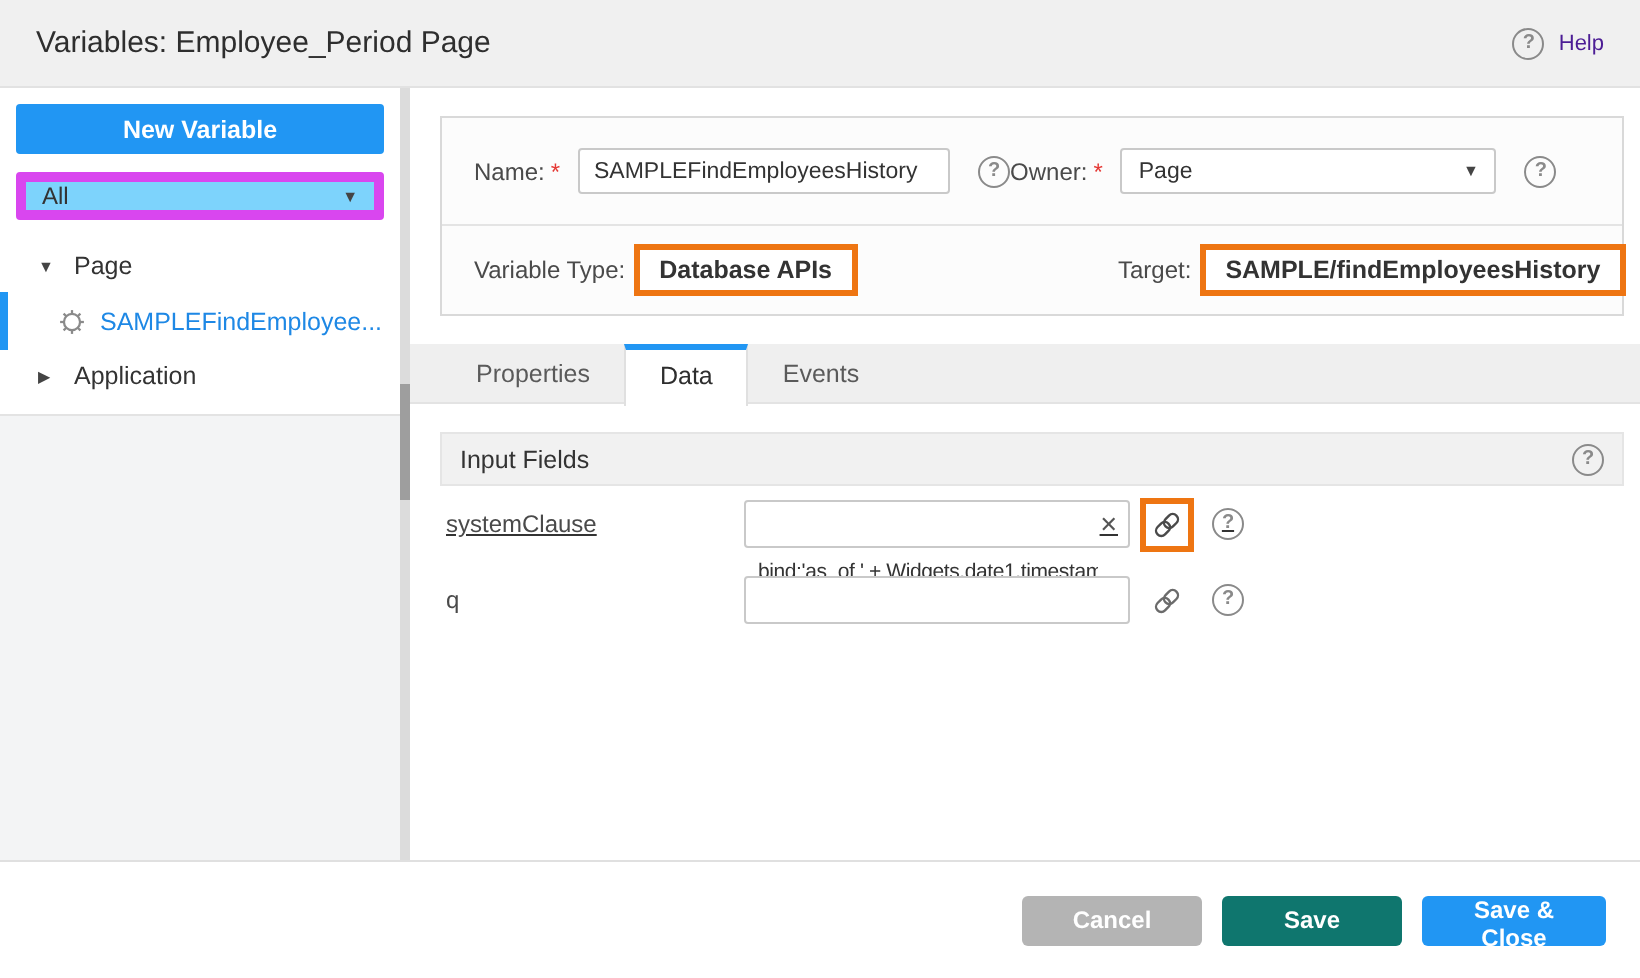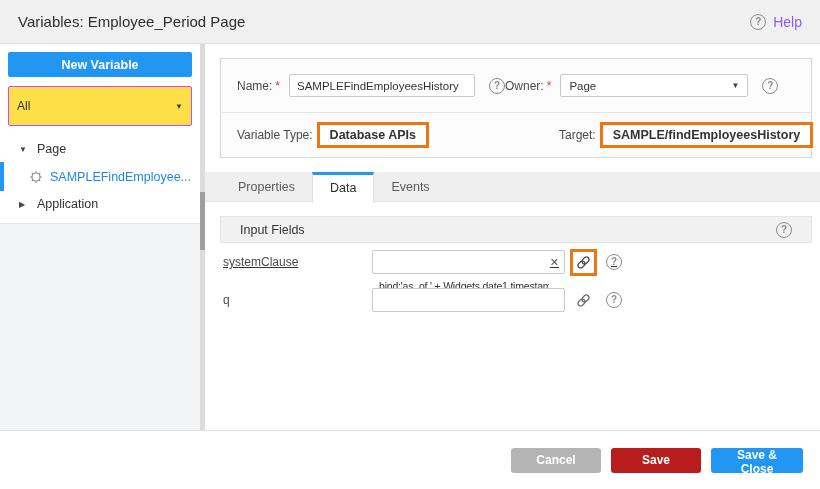--- a/index.html
+++ b/index.html
@@ -9,43 +9,43 @@
     font-family:"Liberation Sans", sans-serif; background:#fff; color:#333;
   }
   
   .header {
     position:absolute; top:0; left:0; right:0; height:44px;
     background:#f0f0f0; border-bottom:1px solid #e2e2e2;
     display:flex; align-items:center; justify-content:space-between; padding:0 18px;
   }
   .header-title { font-size:15px; color:#2e2e2e; }
   .help-wrap { display:flex; align-items:center; gap:7px; cursor:pointer; }
-  .help-label { font-size:14px; color:#8b5cf6; }
+  .help-label { font-size:11px; color:#4c1d95; }
   .qicon {
     width:16px; height:16px; border:1.4px solid #8a8a8a; border-radius:50%;
     color:#8a8a8a; font-size:10px; line-height:13px; text-align:center;
     display:inline-block; flex:0 0 auto; font-weight:bold;
   }
   
   .body { position:absolute; top:44px; left:0; right:0; bottom:59px; display:flex;justify-content:flex-end; }
   .sidebar { width:200px; position:relative; background:#fff; display:flex; flex-direction:column; }
   .v-divider { width:5px; background:#dcdcdc; position:relative; }
   .v-scroll-thumb { position:absolute; left:0; top:148px; width:5px; height:58px; background:#9e9e9e; }
   .main { flex:1; position:relative; background:#fff; }
 
   
   .btn-new {
     margin:8px 8px 0 8px; height:25px; background:#2196f3; color:#fff;
     font-size:12.5px; font-weight:bold; border:none; border-radius:2px;
     display:flex; align-items:center; justify-content:center; cursor:pointer; width:184px;
   }
   .filter-select {
-    margin:9px 8px 0 8px; height:40px; border:1px solid #d946ef; border-radius:2px;
+    margin:9px 8px 0 8px; height:24px; border:5px solid #d946ef; border-radius:2px;
     display:flex; align-items:center; justify-content:space-between;
-    padding:0 8px; font-size:12px; color:#333; cursor:pointer; background:#fde047;
+    padding:0 8px; font-size:12px; color:#333; cursor:pointer; background:#7dd3fc;
   }
   .caret { font-size:8px; color:#444; }
   .search-box {
     margin:10px 8px 0 8px; height:23px; border:1px solid #c9c9c9; border-radius:2px;
     display:flex; align-items:center; padding:0 7px; gap:6px; background:#fff;
   }
   .search-box input {
     border:none; outline:none; font-size:12px; color:#666; width:140px;
     font-family:"Liberation Sans", sans-serif; background:transparent;
   }
@@ -108,21 +108,21 @@
     background:#fff; color:#2e2e2e;
     border-top:3px solid #2196f3; border-left:1px solid #e0e0e0; border-right:1px solid #e0e0e0;
     line-height:26px; height:31px; margin-bottom:-1px;
   }
 
   
   .section-header {
     position:absolute; left:15px; top:172px; width:592px; height:27px;
     background:#f1f1f1; border:1px solid #e5e5e5;
     display:flex; align-items:center; justify-content:space-between;
-    padding:0 19px; font-size:12.5px; color:#333;
+    padding:0 9px; font-size:12.5px; color:#333;
   }
   .field-row {
     position:absolute; left:15px; width:592px; height:28px;
     display:flex; align-items:center;
   }
   .row-sysclause { top:204px;text-decoration:underline; }
   .row-q { top:242px; }
   .field-label { width:152px; padding-left:3px; font-size:12px; color:#4a4a4a; }
   .bind-input {
     width:193px; height:24px; border:1px solid #c9c9c9; border-radius:2px; background:#fff;
@@ -147,21 +147,21 @@
     position:absolute; left:0; right:0; bottom:0; height:59px;
     background:#fff; border-top:1px solid #e0e0e0;
     display:flex; align-items:center; justify-content:flex-end; gap:10px; padding-right:17px;
   }
   .btn {
     height:25px; border:none; border-radius:3px; color:#fff;
     font-size:12px; font-weight:bold; font-family:"Liberation Sans", sans-serif;
     cursor:pointer; padding:0 10px;
   }
   .btn-cancel { width:90px; background:#b4b4b4; }
-  .btn-save { width:90px; background:#b91c1c; }
+  .btn-save { width:90px; background:#0f766e; }
   .btn-saveclose { width:92px; background:#2196f3; }
   svg { display:block; }
 </style>
 </head>
 <body>
 
 <div class="app">
 
   <div class="header">
     <div class="header-title">Variables: Employee_Period Page</div>

